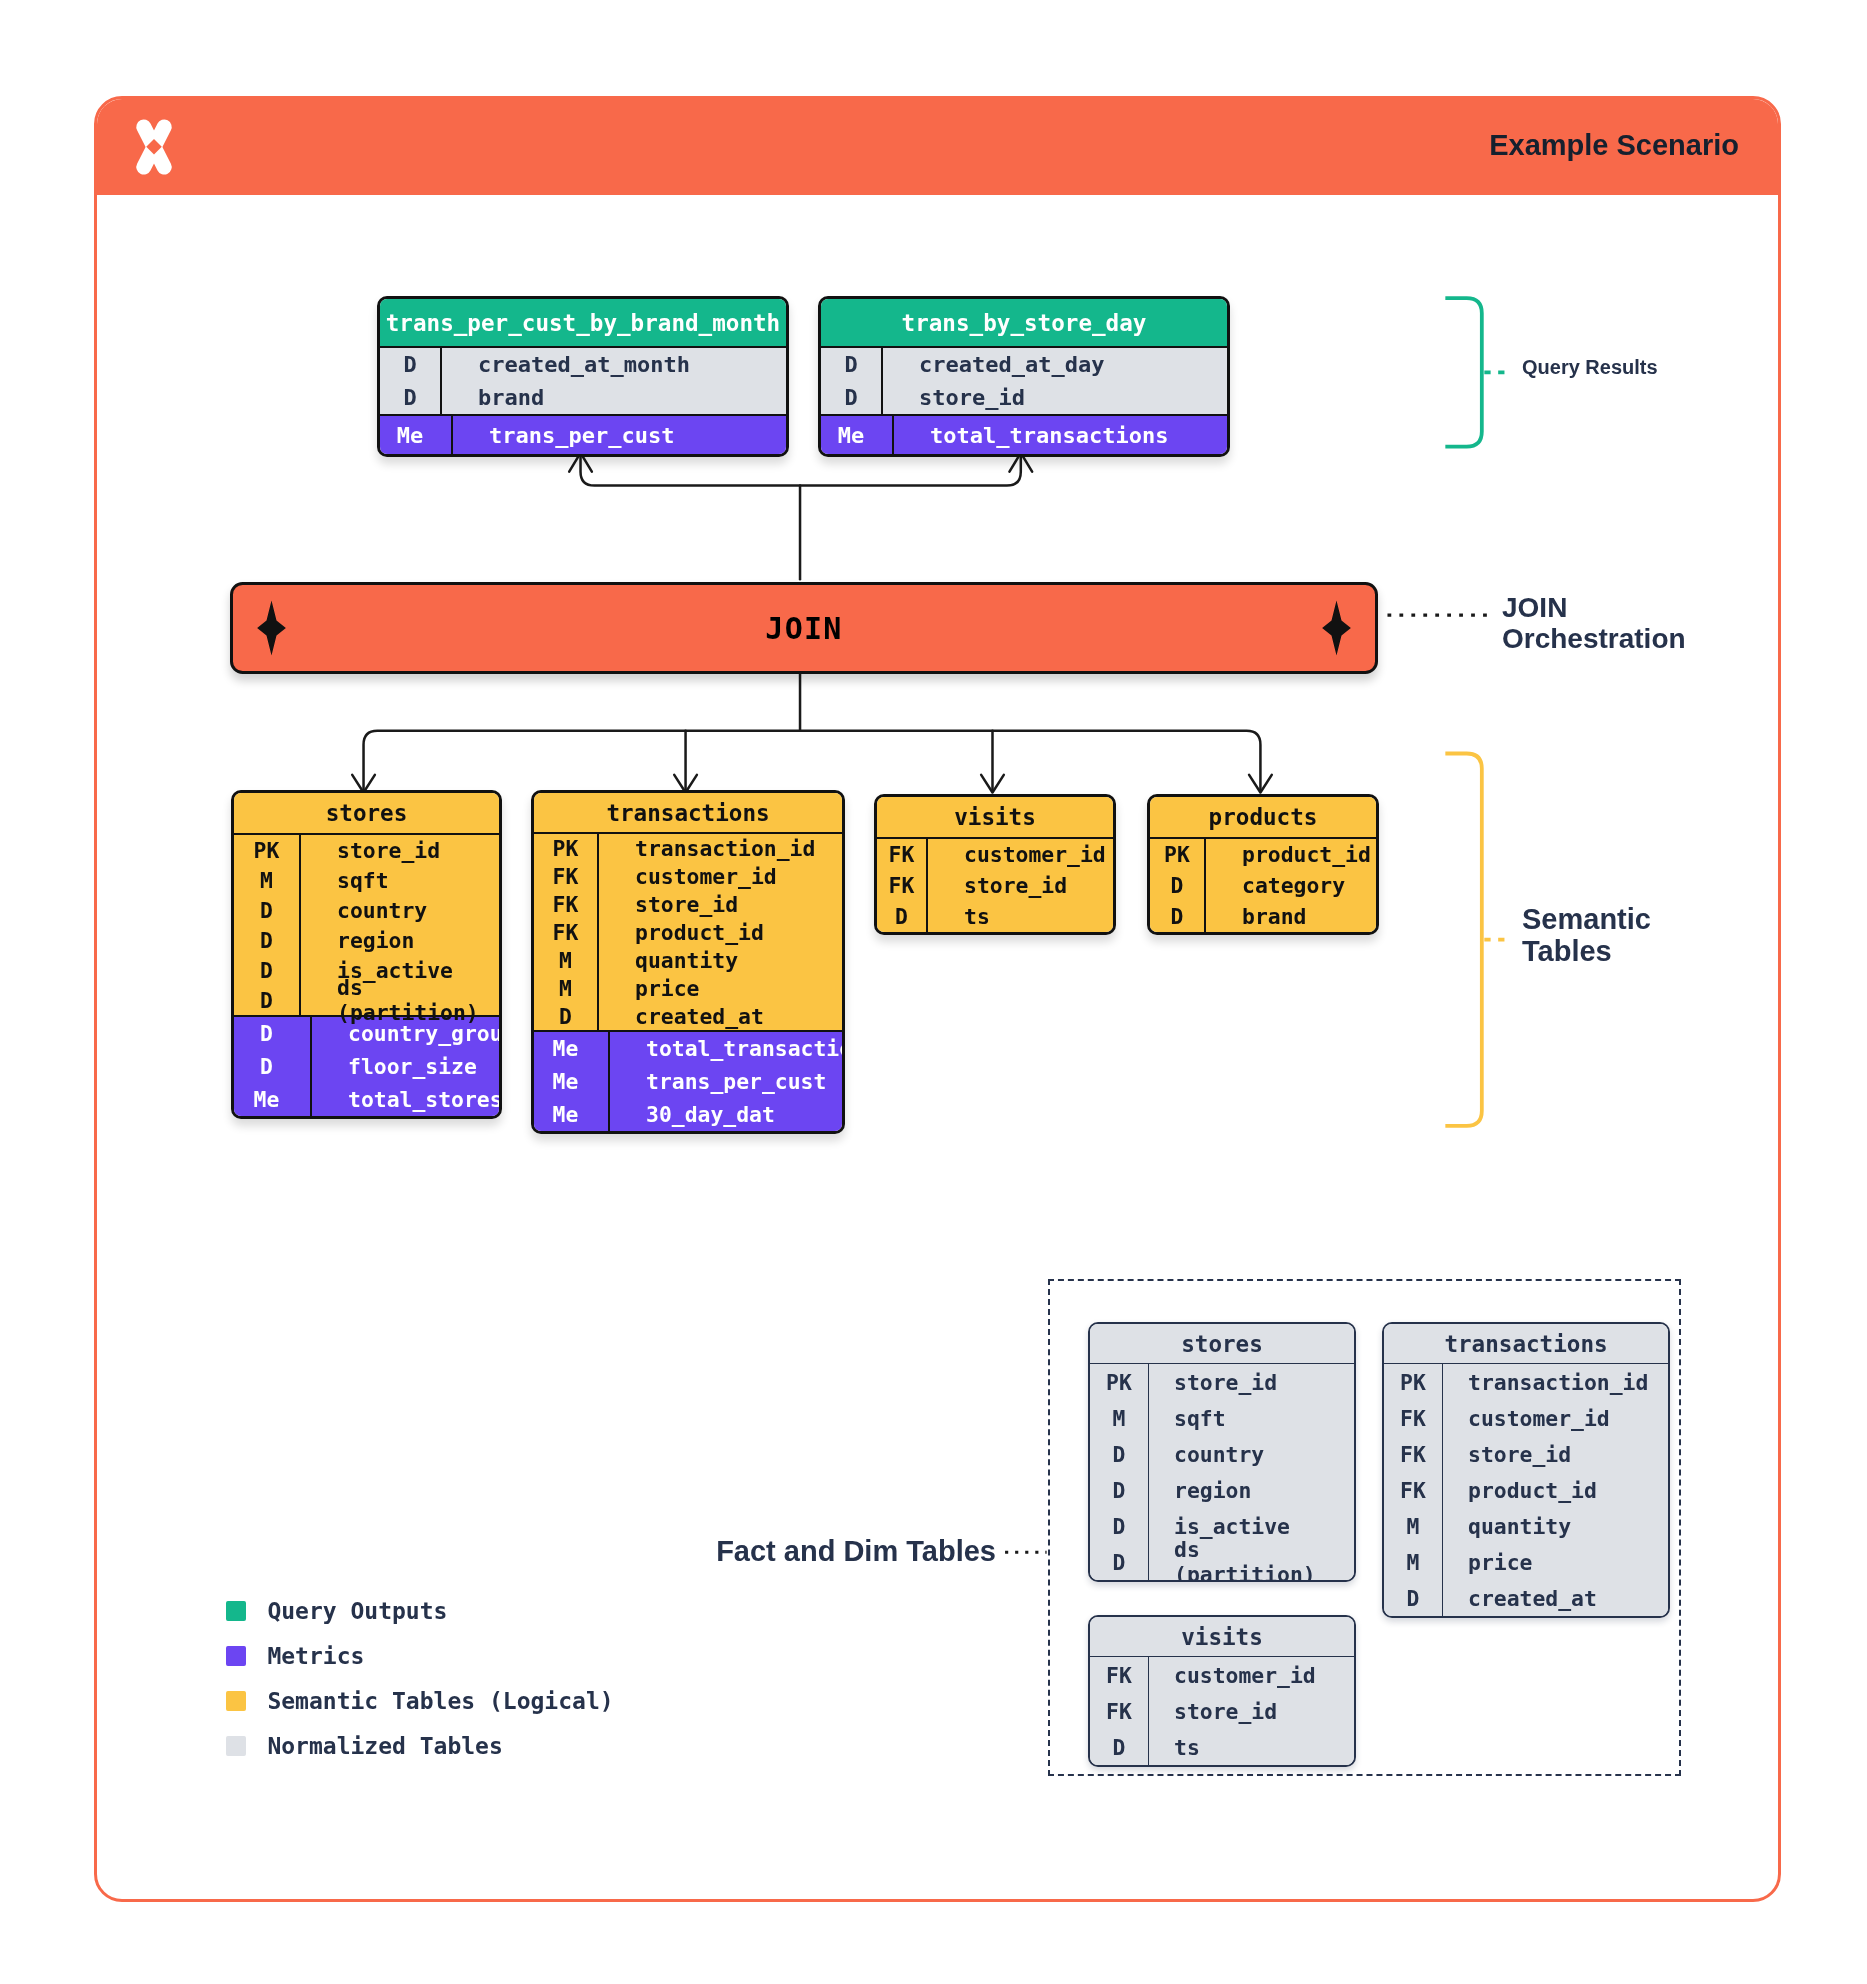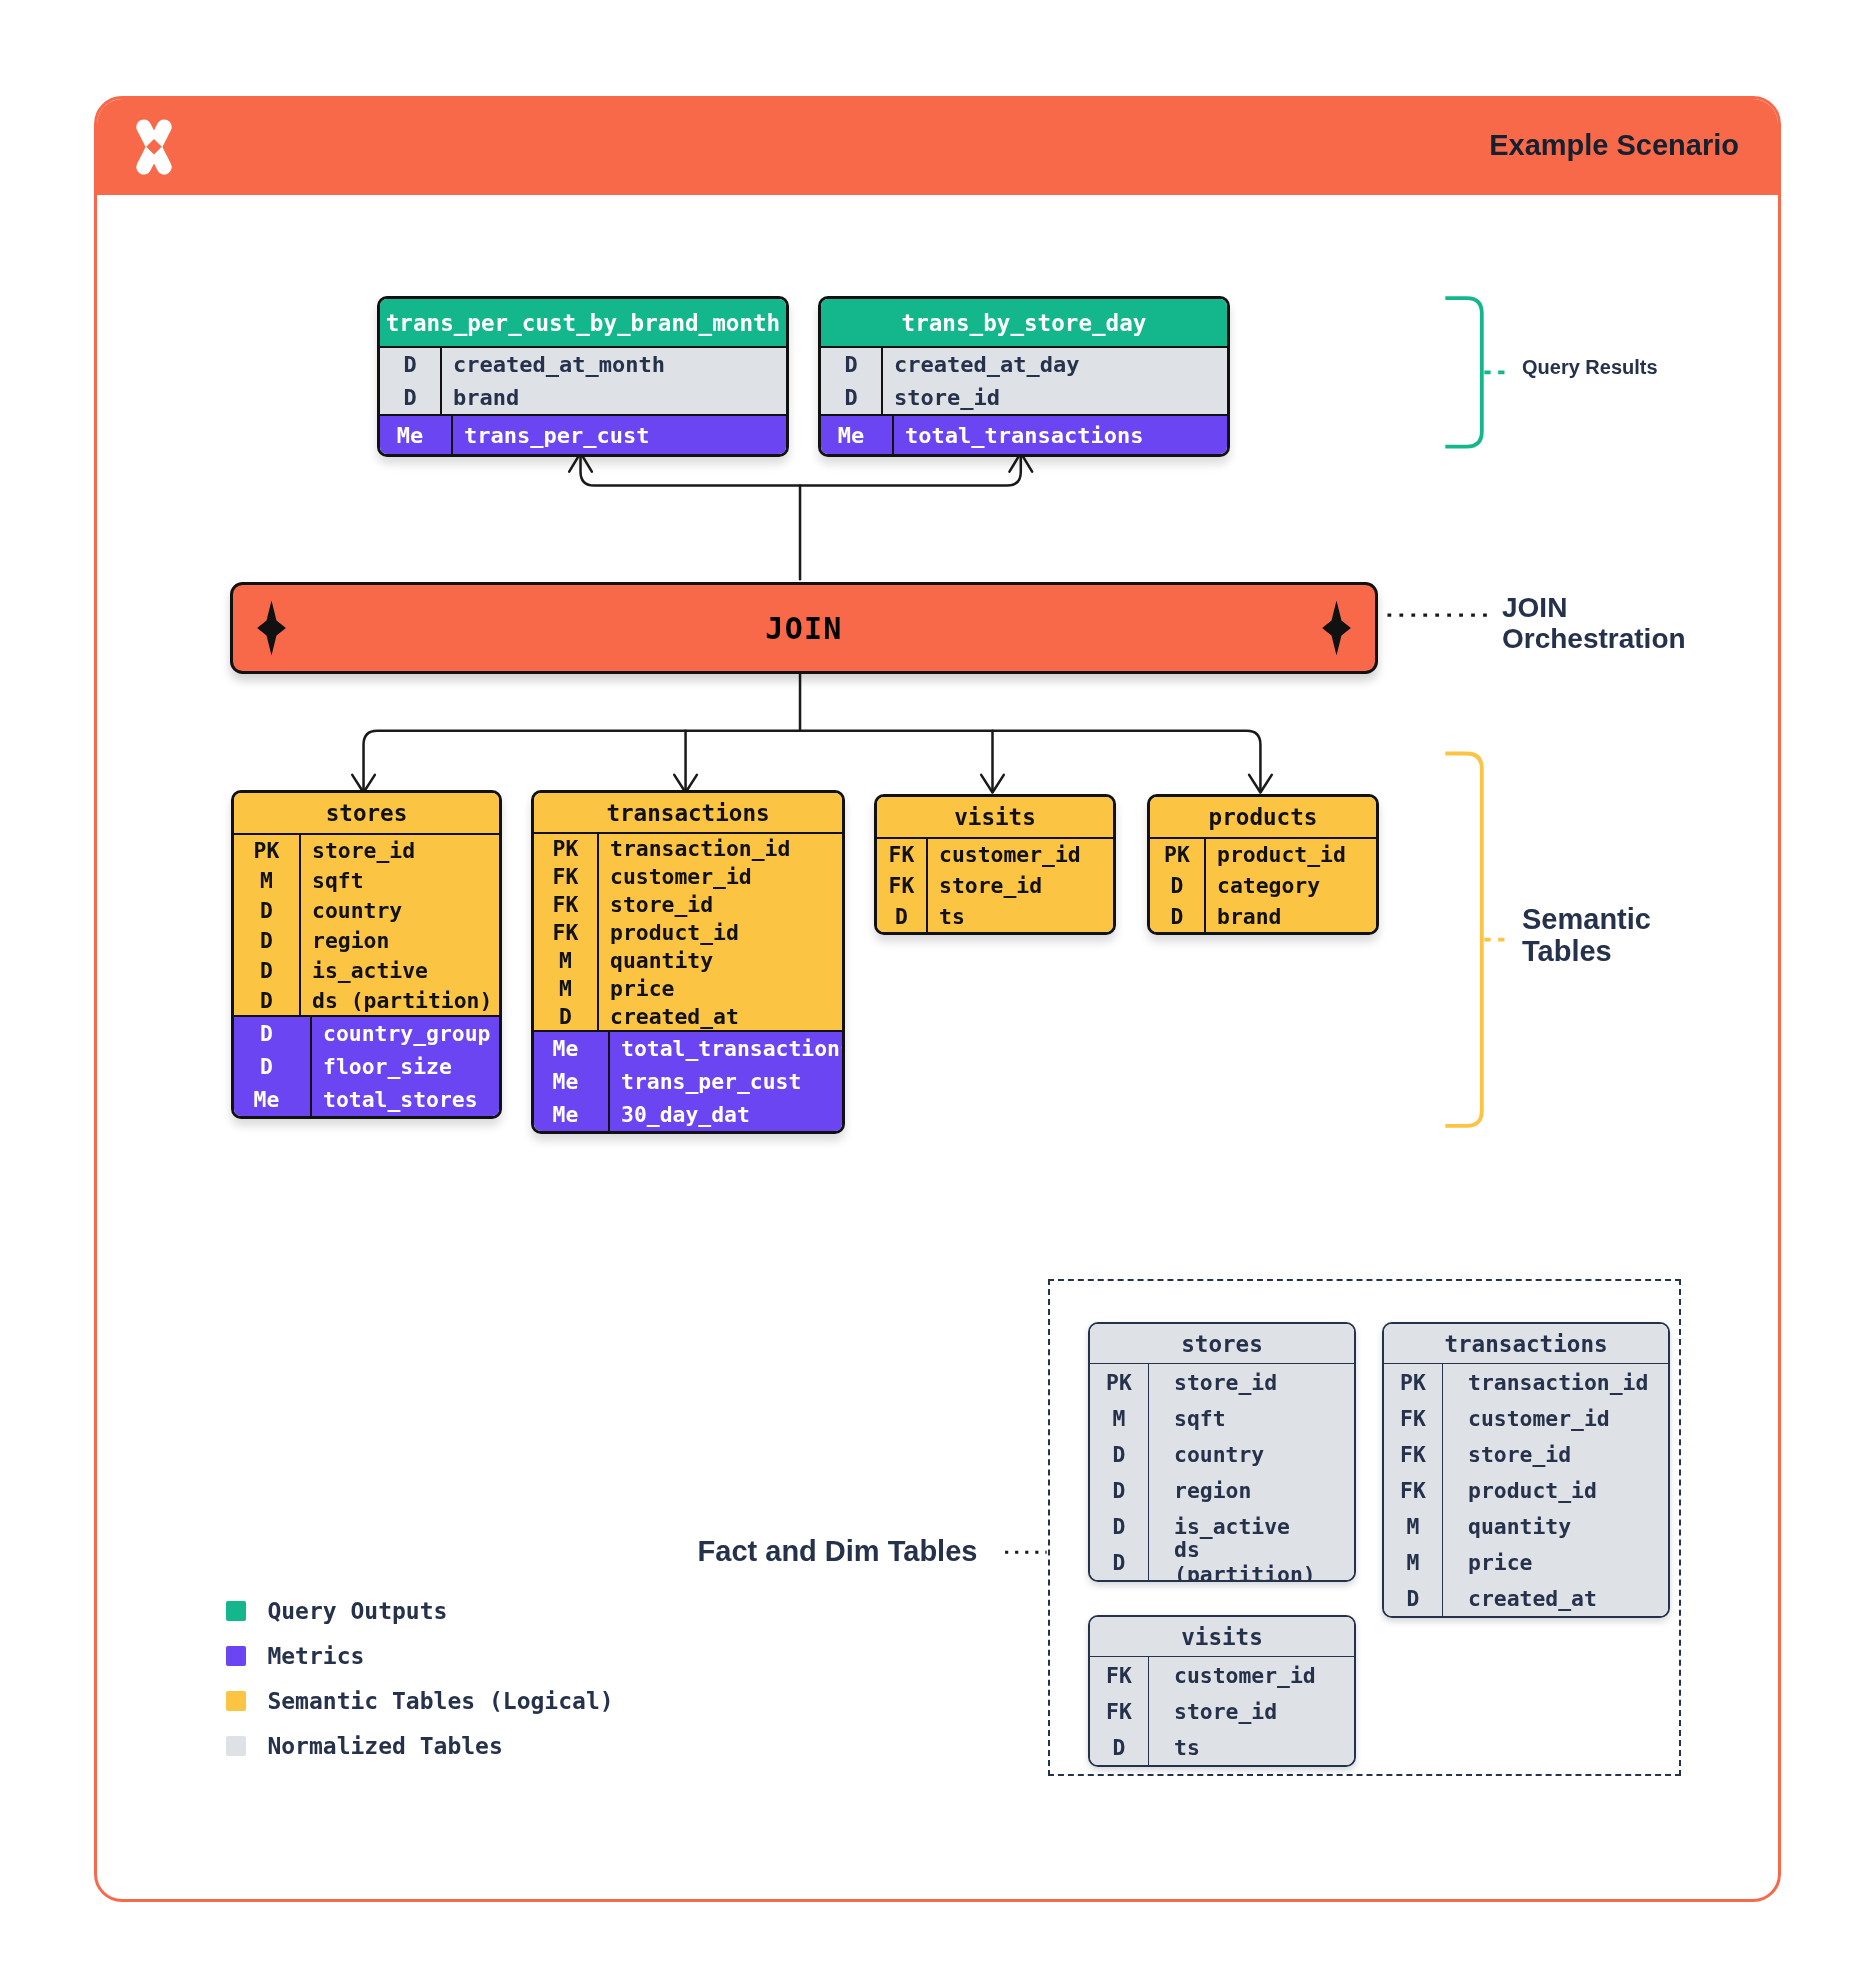--- a/index.html
+++ b/index.html
@@ -21,21 +21,21 @@
   .tbl{position:absolute;border:3.1px solid #111111;border-radius:10px;overflow:hidden;
        background:#fff;font-family:"DejaVu Sans Mono",monospace;font-weight:700;
        font-size:var(--fs,21.4px);box-shadow:0 6.3px 10px rgba(0,0,0,.14);}
   .tbl .hdr{height:var(--hh,40px);display:flex;align-items:center;justify-content:center;
        font-size:var(--hfs,22.6px);}
   .tbl .sec{border-top:2.5px solid #111111;}
   .tbl .row{display:flex;align-items:stretch;height:var(--rh,30px);}
   .tbl .metric .row{height:var(--mh,34px);gap:11px;}
   .tbl .key{width:var(--kw,60px);flex:none;display:flex;align-items:center;justify-content:center;}
   .tbl .val{flex:1;border-left:2.5px solid #111111;display:flex;align-items:center;
-       padding-left:11px;}
+       padding-left:36px;}
   
   .v-green .hdr{background:#14B78C;color:#ffffff;}
   .v-green .sec{background:#DEE1E6;color:#26324B;}
   .v-green .sec.metric{background:#6C45F2;color:#ffffff;}
   .v-yellow .hdr{background:#FBC443;color:#111111;}
   .v-yellow .sec{background:#FBC443;color:#111111;}
   .v-yellow .sec.metric{background:#6C45F2;color:#ffffff;}
   .v-gray{border-color:#26324B;border-width:2.5px;box-shadow:0 3.8px 6.3px rgba(38,50,75,.18);}
   .v-gray .hdr{background:#DEE1E6;color:#26324B;}
   .v-gray .sec{background:#DEE1E6;color:#26324B;border-top:1.9px solid #26324B;}
@@ -46,21 +46,21 @@
         justify-content:center;box-shadow:0 6.3px 10px rgba(0,0,0,.18);}
   #join-label{font-family:"DejaVu Sans Mono",monospace;font-size:30px;font-weight:700;
         color:#000000;letter-spacing:1.3px;}
   .star{position:absolute;top:50%;transform:translateY(-50%);}
   .star.left{left:24px;} .star.right{right:24px;}
   
   .anno{position:absolute;color:#26324B;font-weight:700;line-height:1.12;}
   #lbl-query{left:1522px;top:356px;font-size:20px;width:208px;}
   #lbl-join{left:1502px;top:592px;font-size:28px;width:208px;}
   #lbl-sem{left:1522px;top:903px;font-size:29px;width:164px;}
-  #lbl-fact{left:679px;top:1535px;font-size:29px;width:317px;text-align:center;}
+  #lbl-fact{left:679px;top:1535px;font-size:29px;width:317px;text-align:right;}
   
   #factbox{position:absolute;left:1048px;top:1279px;width:629px;height:493px;
         border:2.5px dashed #26324B;}
   
   .leg-row{position:absolute;left:226px;display:flex;align-items:center;height:25px;}
   .leg-sw{width:20px;height:20px;border-radius:1.9px;flex:none;}
   .leg-txt{margin-left:21.4px;font-family:"DejaVu Sans Mono",monospace;font-weight:700;
         font-size:23px;color:#26324B;white-space:nowrap;}
   
   #overlay{position:absolute;left:0;top:0;pointer-events:none;}

